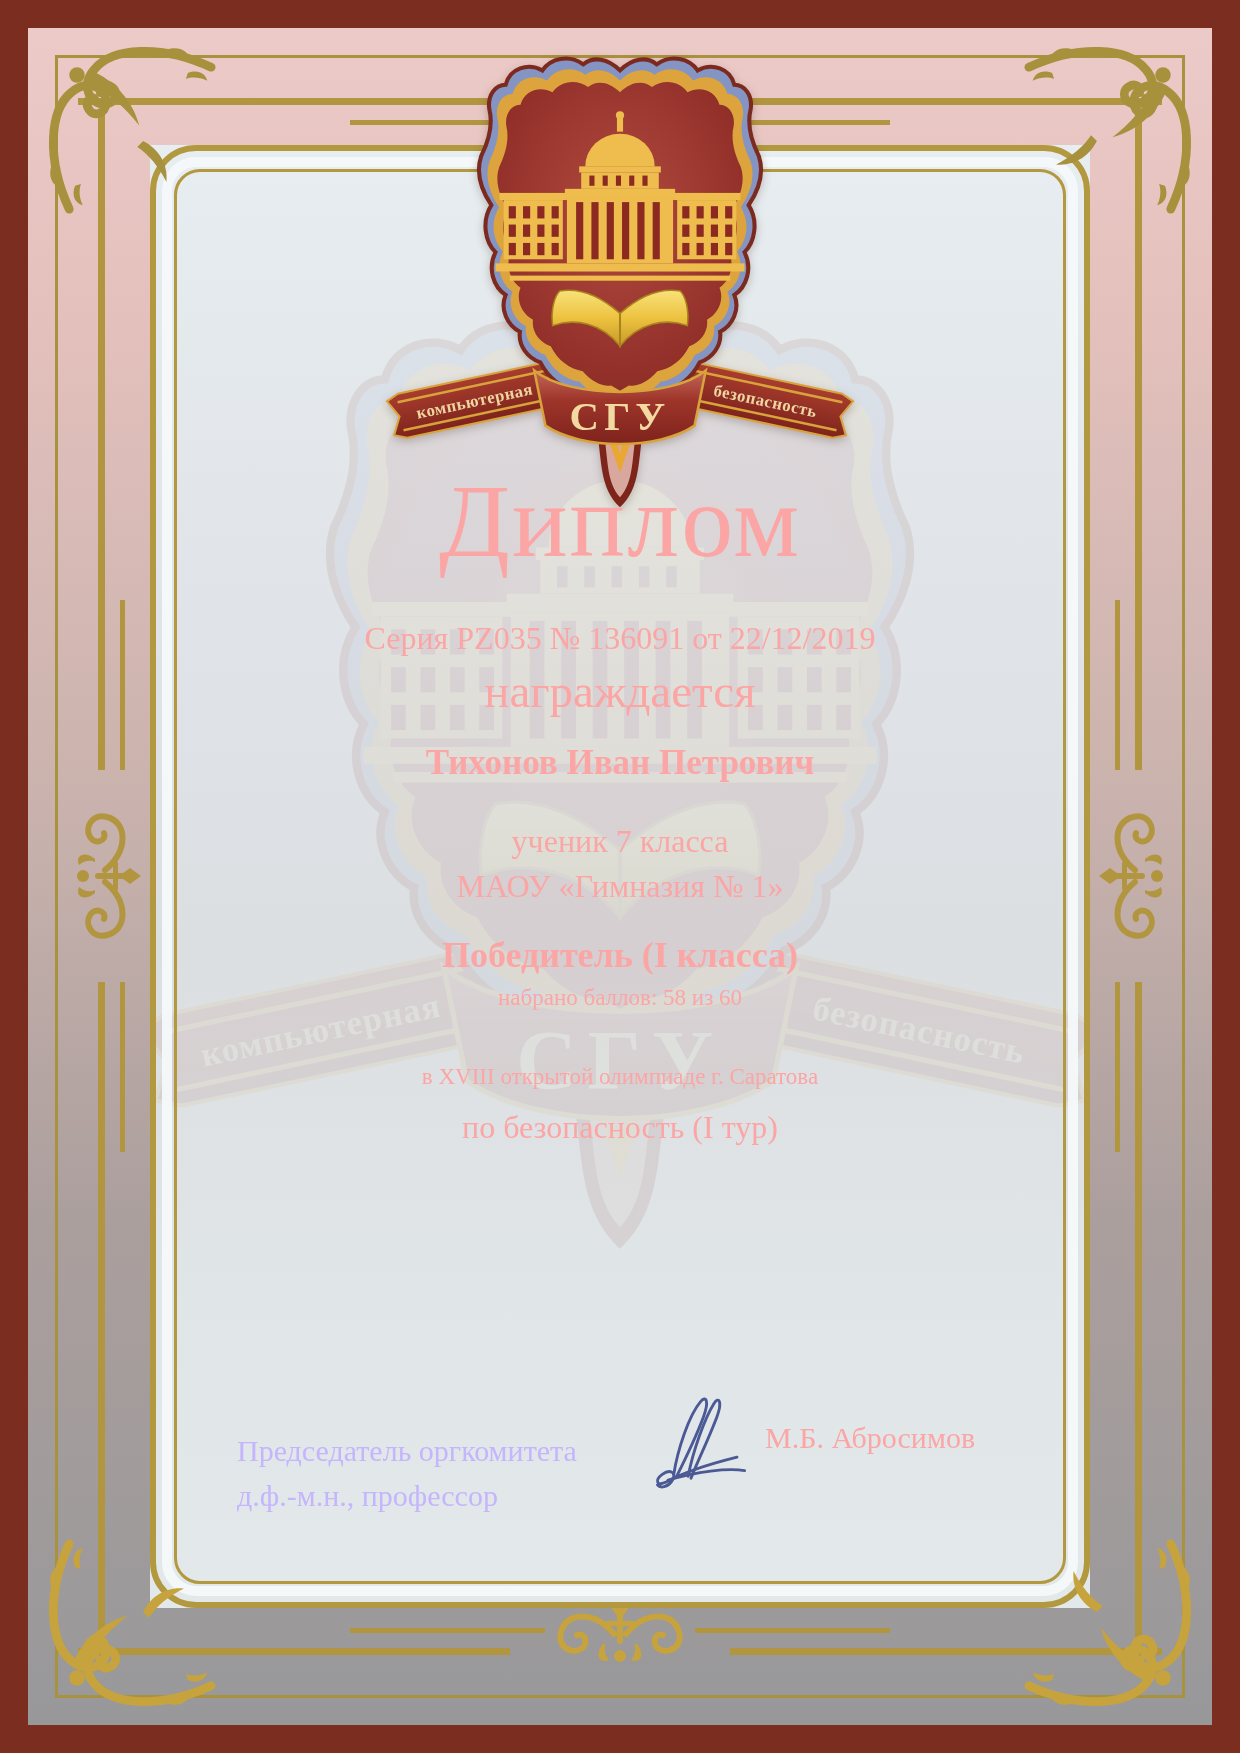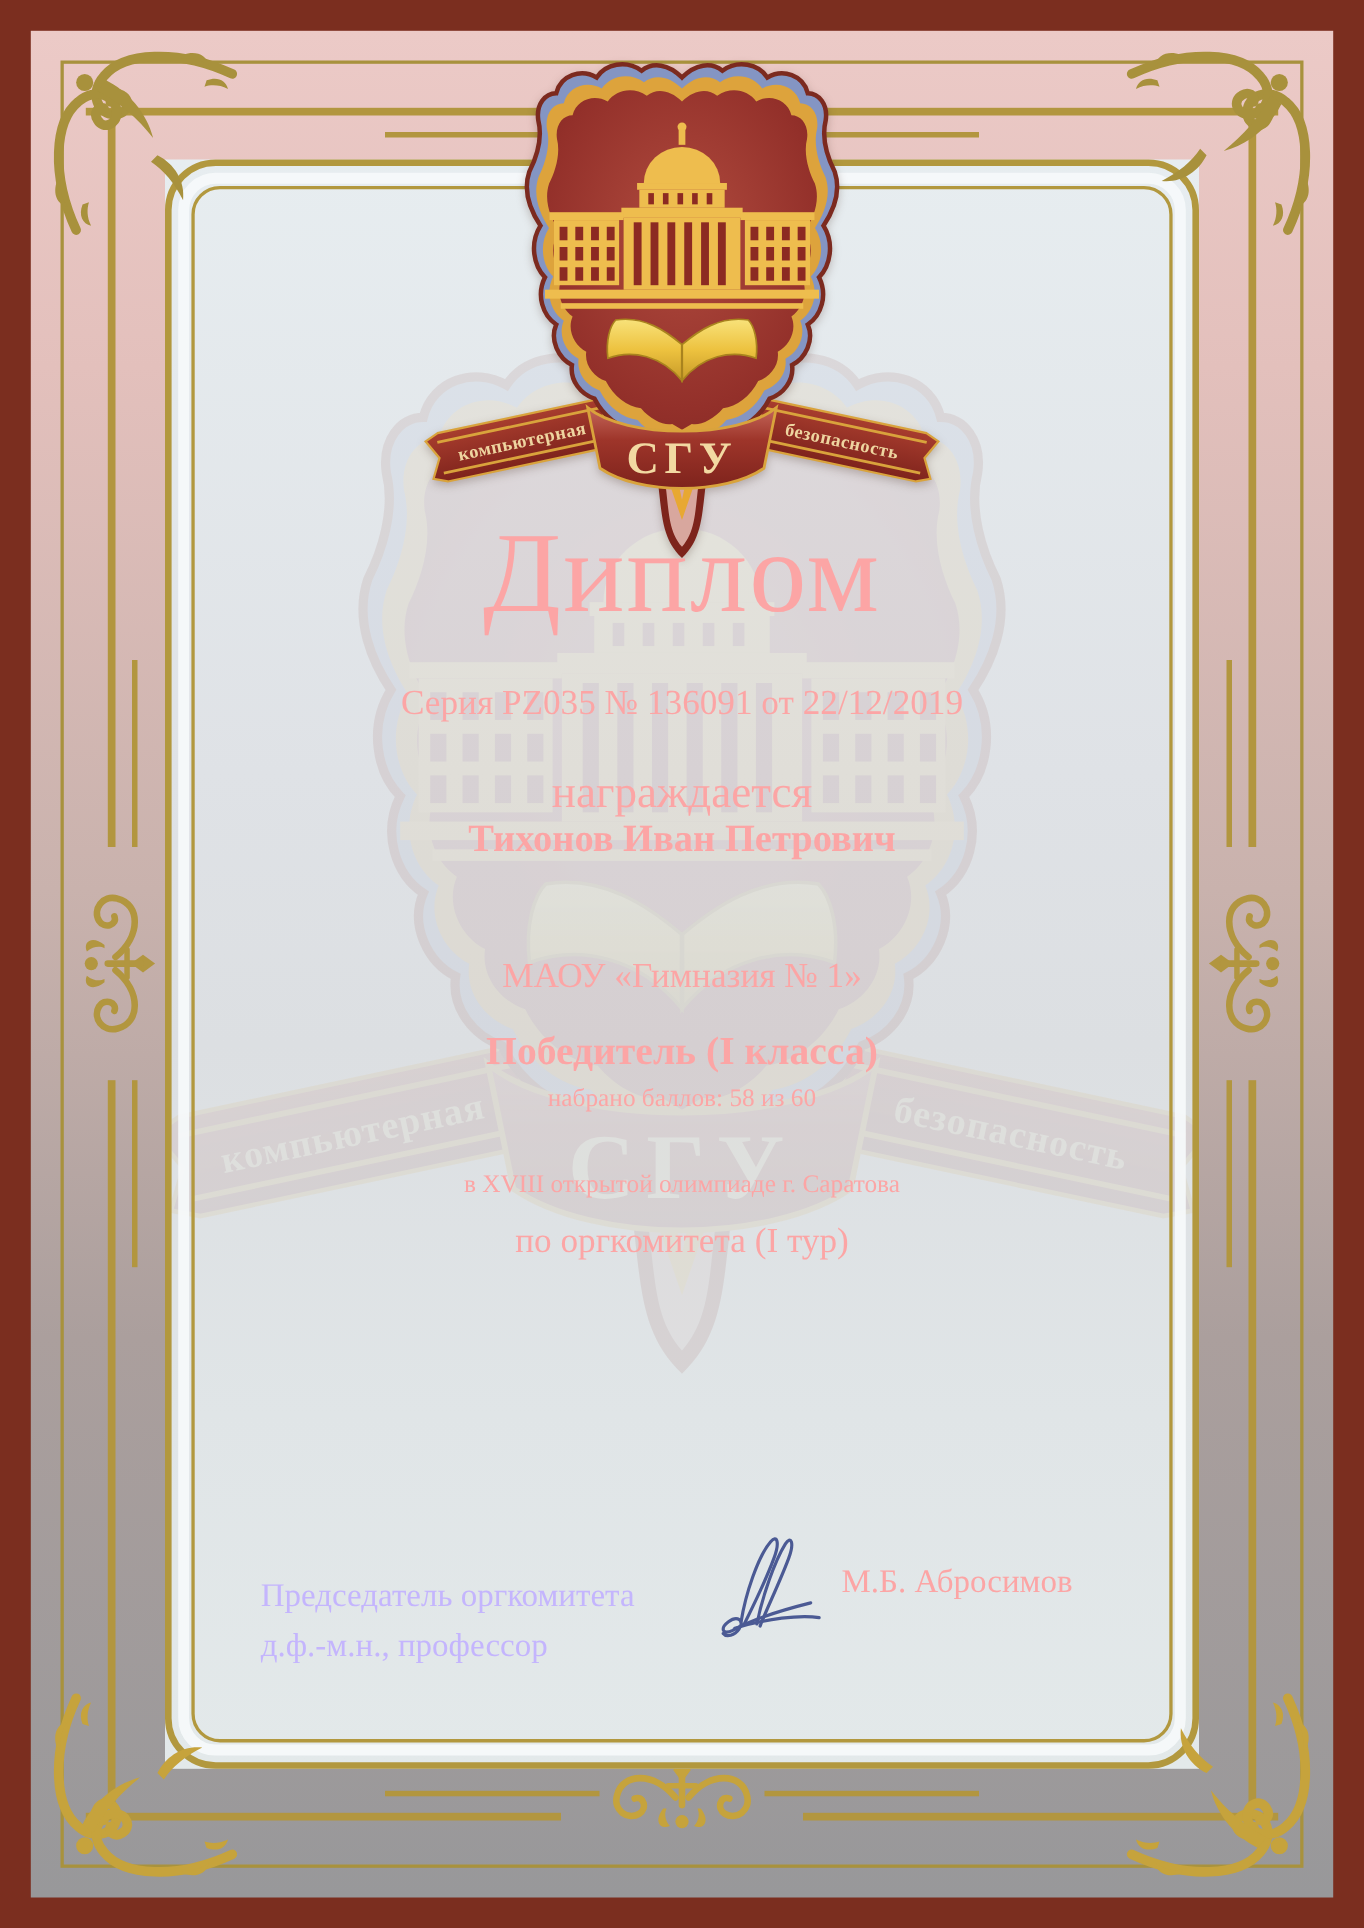--- a/index.html
+++ b/index.html
@@ -24,21 +24,21 @@
   .fleur svg{width:100%;height:100%;}
   .f-top{left:540px;top:92px;color:#a8913c;transform:rotate(180deg);}
   .f-bottom{left:540px;top:1598px;color:#c6a33c;}
   .f-left{left:26px;top:841px;color:#b2963f;transform:rotate(90deg);}
   .f-right{left:1054px;top:841px;color:#b2963f;transform:rotate(-90deg);}
   .wm{position:absolute;left:-13px;top:163px;width:966px;height:1008px;opacity:.085;}
   .crest{position:absolute;left:385px;top:50px;width:470px;height:490px;filter:drop-shadow(0 3px 4px rgba(60,30,20,.25));}
   .t{position:absolute;left:160px;width:920px;text-align:center;color:#fca5a5;}
   .title{top:466px;font-size:104px;line-height:1.05;font-weight:400;letter-spacing:2px;}
   .series{top:620px;font-size:32px;}
-  .awarded{top:696px;font-size:41px;}
+  .awarded{top:664px;font-size:47px;}
   .name{top:743px;font-size:35px;font-weight:bold;}
   .line1{top:823px;font-size:32px;}
   .line2{top:868px;font-size:32px;}
   .result{top:934px;font-size:36px;font-weight:bold;}
   .score{top:985px;font-size:23px;}
   .event1{top:1064px;font-size:23px;}
   .event2{top:1109px;font-size:32px;}
   .signrole{position:absolute;left:237px;top:1428px;font-size:30px;line-height:45px;color:#c4b5fd;text-align:left;}
   .signname{position:absolute;left:765px;top:1421px;font-size:30px;color:#fca5a5;}
   .sig{position:absolute;left:645px;top:1392px;width:115px;height:115px;color:#4b5a94;}
@@ -270,25 +270,26 @@
       </svg></div>
 
   <svg class="crest" viewBox="0 0 460 480">
       <use href="#crestSym"></use>
     </svg>
 
   <div class="t title">Диплом</div>
   <div class="t series">Серия PZ035 № 136091 от 22/12/2019</div>
   <div class="t awarded">награждается</div>
   <div class="t name">Тихонов Иван Петрович</div>
+  <div class="t line1">ученик 7 класса</div>
   <div class="t line2">МАОУ «Гимназия № 1»</div>
   <div class="t result">Победитель (I класса)</div>
   <div class="t score">набрано баллов: 58 из 60</div>
   <div class="t event1">в XVIII открытой олимпиаде г. Саратова</div>
-  <div class="t event2">по оргкомитета (I тур)</div>
+  <div class="t event2">по безопасность (I тур)</div>
 
   <div class="signrole">
     <div>Председатель оргкомитета</div>
     <div>д.ф.-м.н., профессор</div>
   </div>
   <div class="sig"><svg>
         <use href="#sigSym"></use>
       </svg></div>
   <div class="signname">М.Б. Абросимов</div>
 

